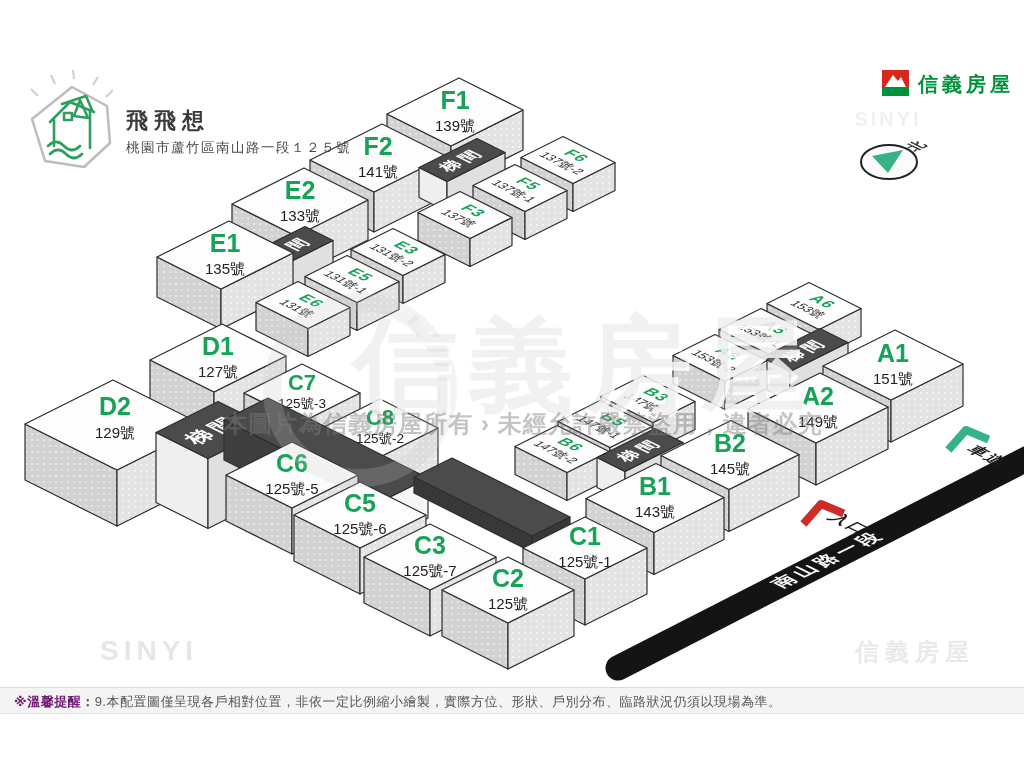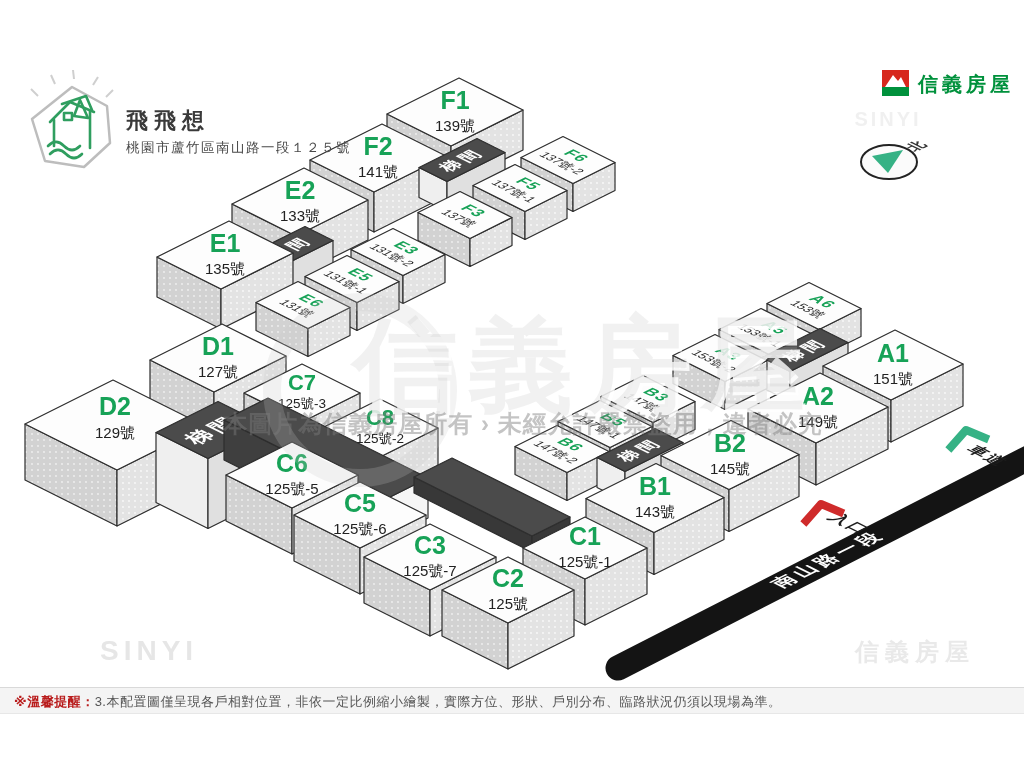--- a/index.html
+++ b/index.html
@@ -5,21 +5,21 @@
   html,body{margin:0;padding:0;background:#fff;}
   body{width:1024px;height:768px;position:relative;overflow:hidden;
        font-family:"Liberation Sans","DejaVu Sans",sans-serif;}
   #stage{position:absolute;left:0;top:0;}
   svg text{font-family:"Liberation Sans","DejaVu Sans",sans-serif;}
   #disclaimer-bar{
     position:absolute;left:0;top:687px;width:1024px;height:27px;
     background:#f4f4f4;border-top:1px solid #d9d9d9;border-bottom:1px solid #e7e7e7;
     font-size:13px;color:#555;line-height:27px;white-space:nowrap;
     padding-left:14px;box-sizing:border-box;letter-spacing:.5px;}
-  #disclaimer-bar b{color:#b91c1c;}
+  #disclaimer-bar b{color:#701a75;}
 </style>
 </head>
 <body>
 
 <svg id="stage" width="1024" height="768" viewBox="0 0 1024 768">
   <defs>
     <pattern id="dotsL" width="6" height="6" patternUnits="userSpaceOnUse">
       <rect width="6" height="6" fill="#d2d2d2"></rect>
       <circle cx="2" cy="2" r="0.9" fill="#f1f1f1"></circle>
     </pattern>
@@ -355,14 +355,14 @@
     <text x="588" y="404" text-anchor="middle" font-size="104" font-weight="bold" fill="rgba(255,255,255,0.85)" letter-spacing="12">信義房屋</text>
     <text x="585" y="401" text-anchor="middle" font-size="104" font-weight="bold" fill="rgba(190,190,190,0.22)" letter-spacing="12">信義房屋</text>
     <text x="523" y="432" text-anchor="middle" font-size="24" font-weight="bold" fill="rgba(125,125,125,0.45)" letter-spacing="1">本圖片為信義房屋所有 › 未經允許嚴禁盜用，違者必究</text>
     <text x="100" y="660" font-size="28" font-weight="bold" fill="rgba(165,165,165,0.28)" letter-spacing="5">SINYI</text>
     <text x="855" y="660" font-size="24" font-weight="bold" fill="rgba(175,175,175,0.28)" letter-spacing="6">信義房屋</text>
     <text x="888" y="126" text-anchor="middle" font-size="20" font-weight="bold" fill="rgba(170,170,170,0.18)" letter-spacing="3">SINYI</text>
   </g>
 </svg>
 
 <div id="disclaimer-bar">
-  <b>※溫馨提醒：</b><span>3.本配置圖僅呈現各戶相對位置，非依一定比例縮小繪製，實際方位、形狀、戶別分布、臨路狀況仍須以現場為準。</span>
+  <b>※溫馨提醒：</b><span>9.本配置圖僅呈現各戶相對位置，非依一定比例縮小繪製，實際方位、形狀、戶別分布、臨路狀況仍須以現場為準。</span>
 </div>
 
 </body></html>

